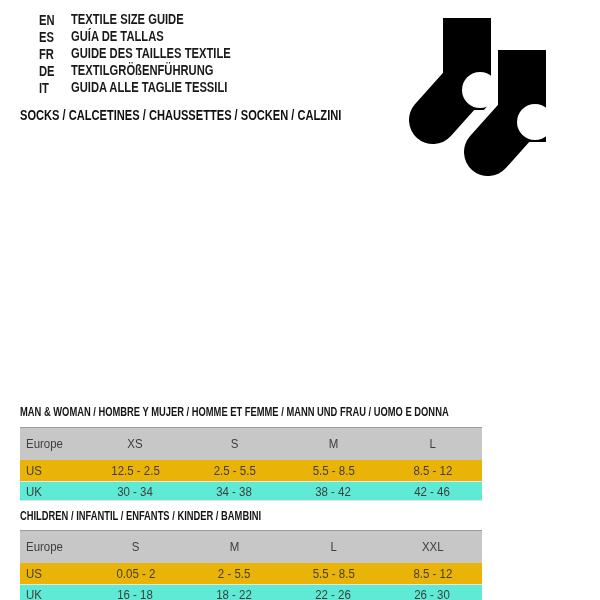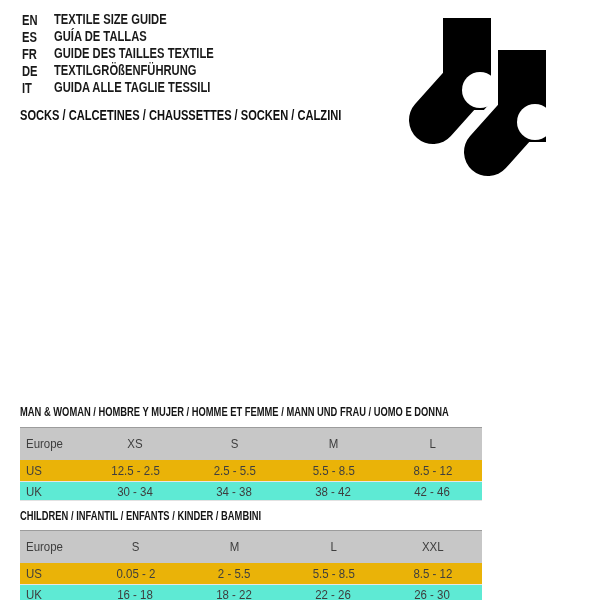--- a/index.html
+++ b/index.html
@@ -2,21 +2,21 @@
 <html><head>
 <meta charset="utf-8">
 <style>
   html,body { margin:0; padding:0; background:#ffffff; }
   .page {
     position:relative; width:600px; height:600px; background:#ffffff;
     font-family:"Liberation Sans", sans-serif; overflow:hidden;
   }
 
   
-  .lang-block { position:absolute; left:22px; top:11px; }
+  .lang-block { position:absolute; left:39px; top:11px; }
   .lang-row { position:relative; height:17px; line-height:17px; }
   .lang-code, .lang-label {
     display:inline-block; font-size:14px; font-weight:bold; color:#191919;
     white-space:nowrap; transform:scaleX(0.80); transform-origin:0 50%;
   }
   .lang-label { position:absolute; left:32px; top:0; }
 
   .category-line {
     position:absolute; left:20px; top:106px; height:17px; line-height:17px;
     font-size:15px; font-weight:bold; color:#101010; white-space:nowrap;

